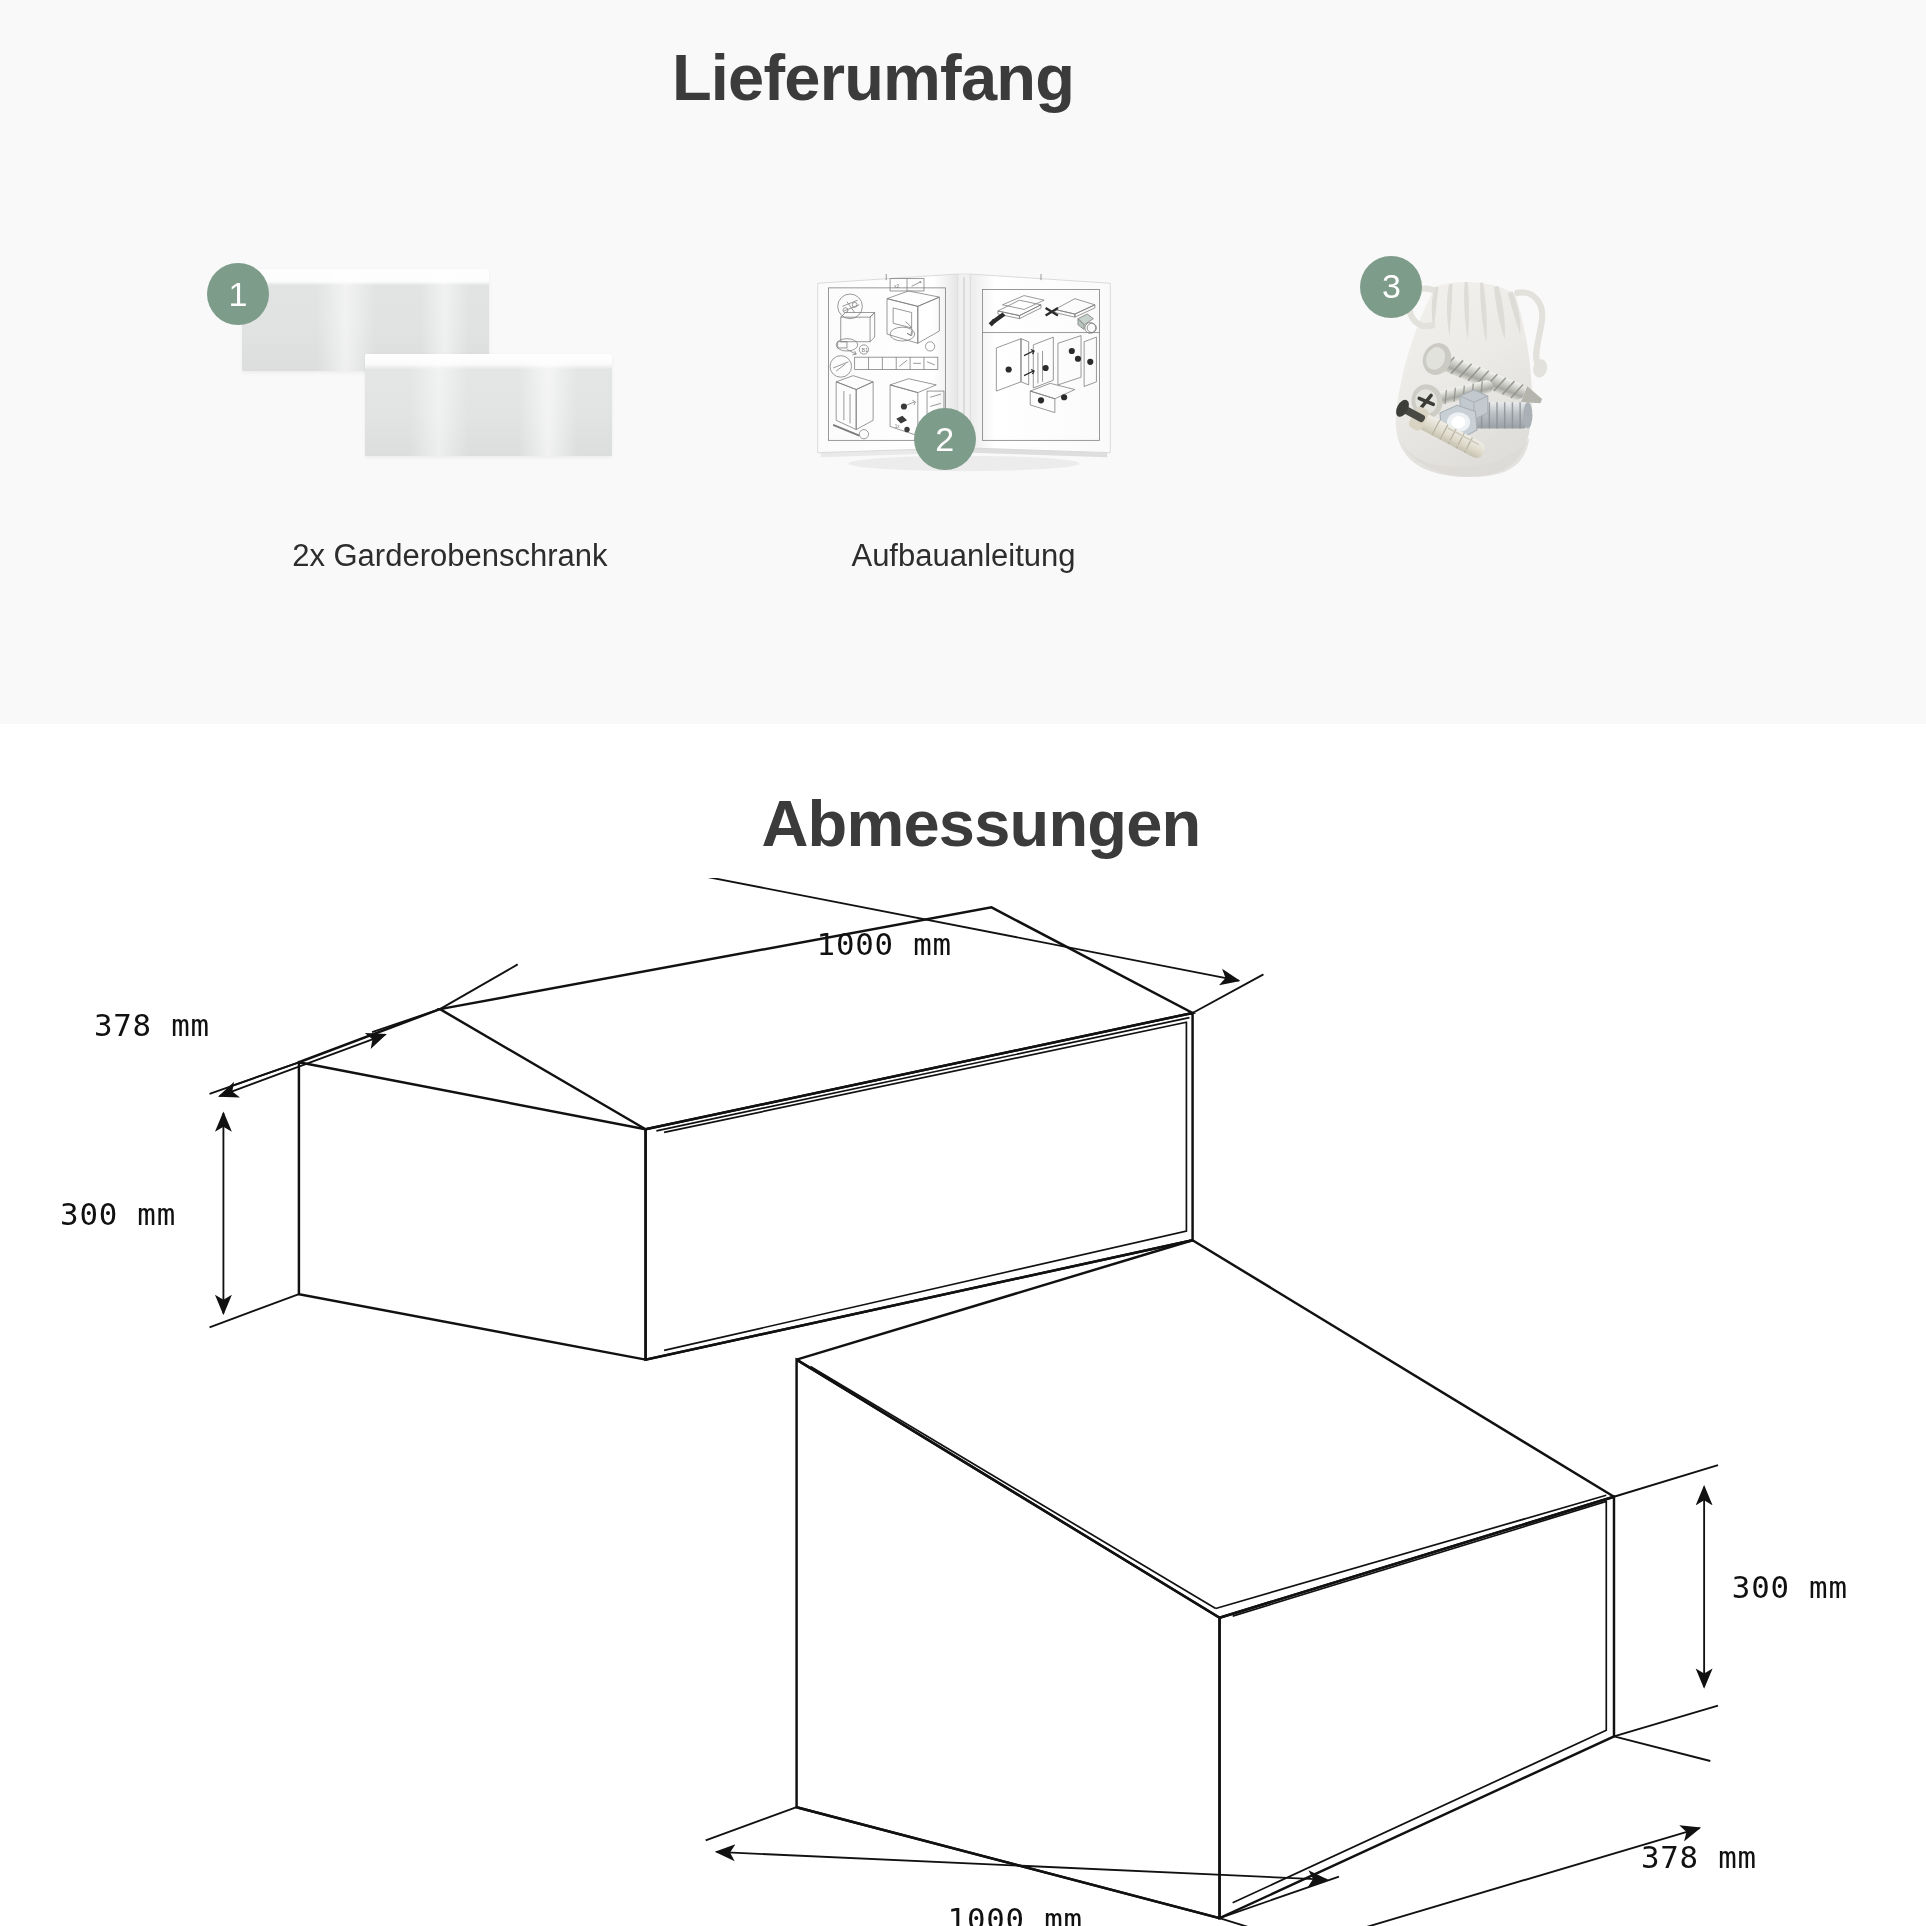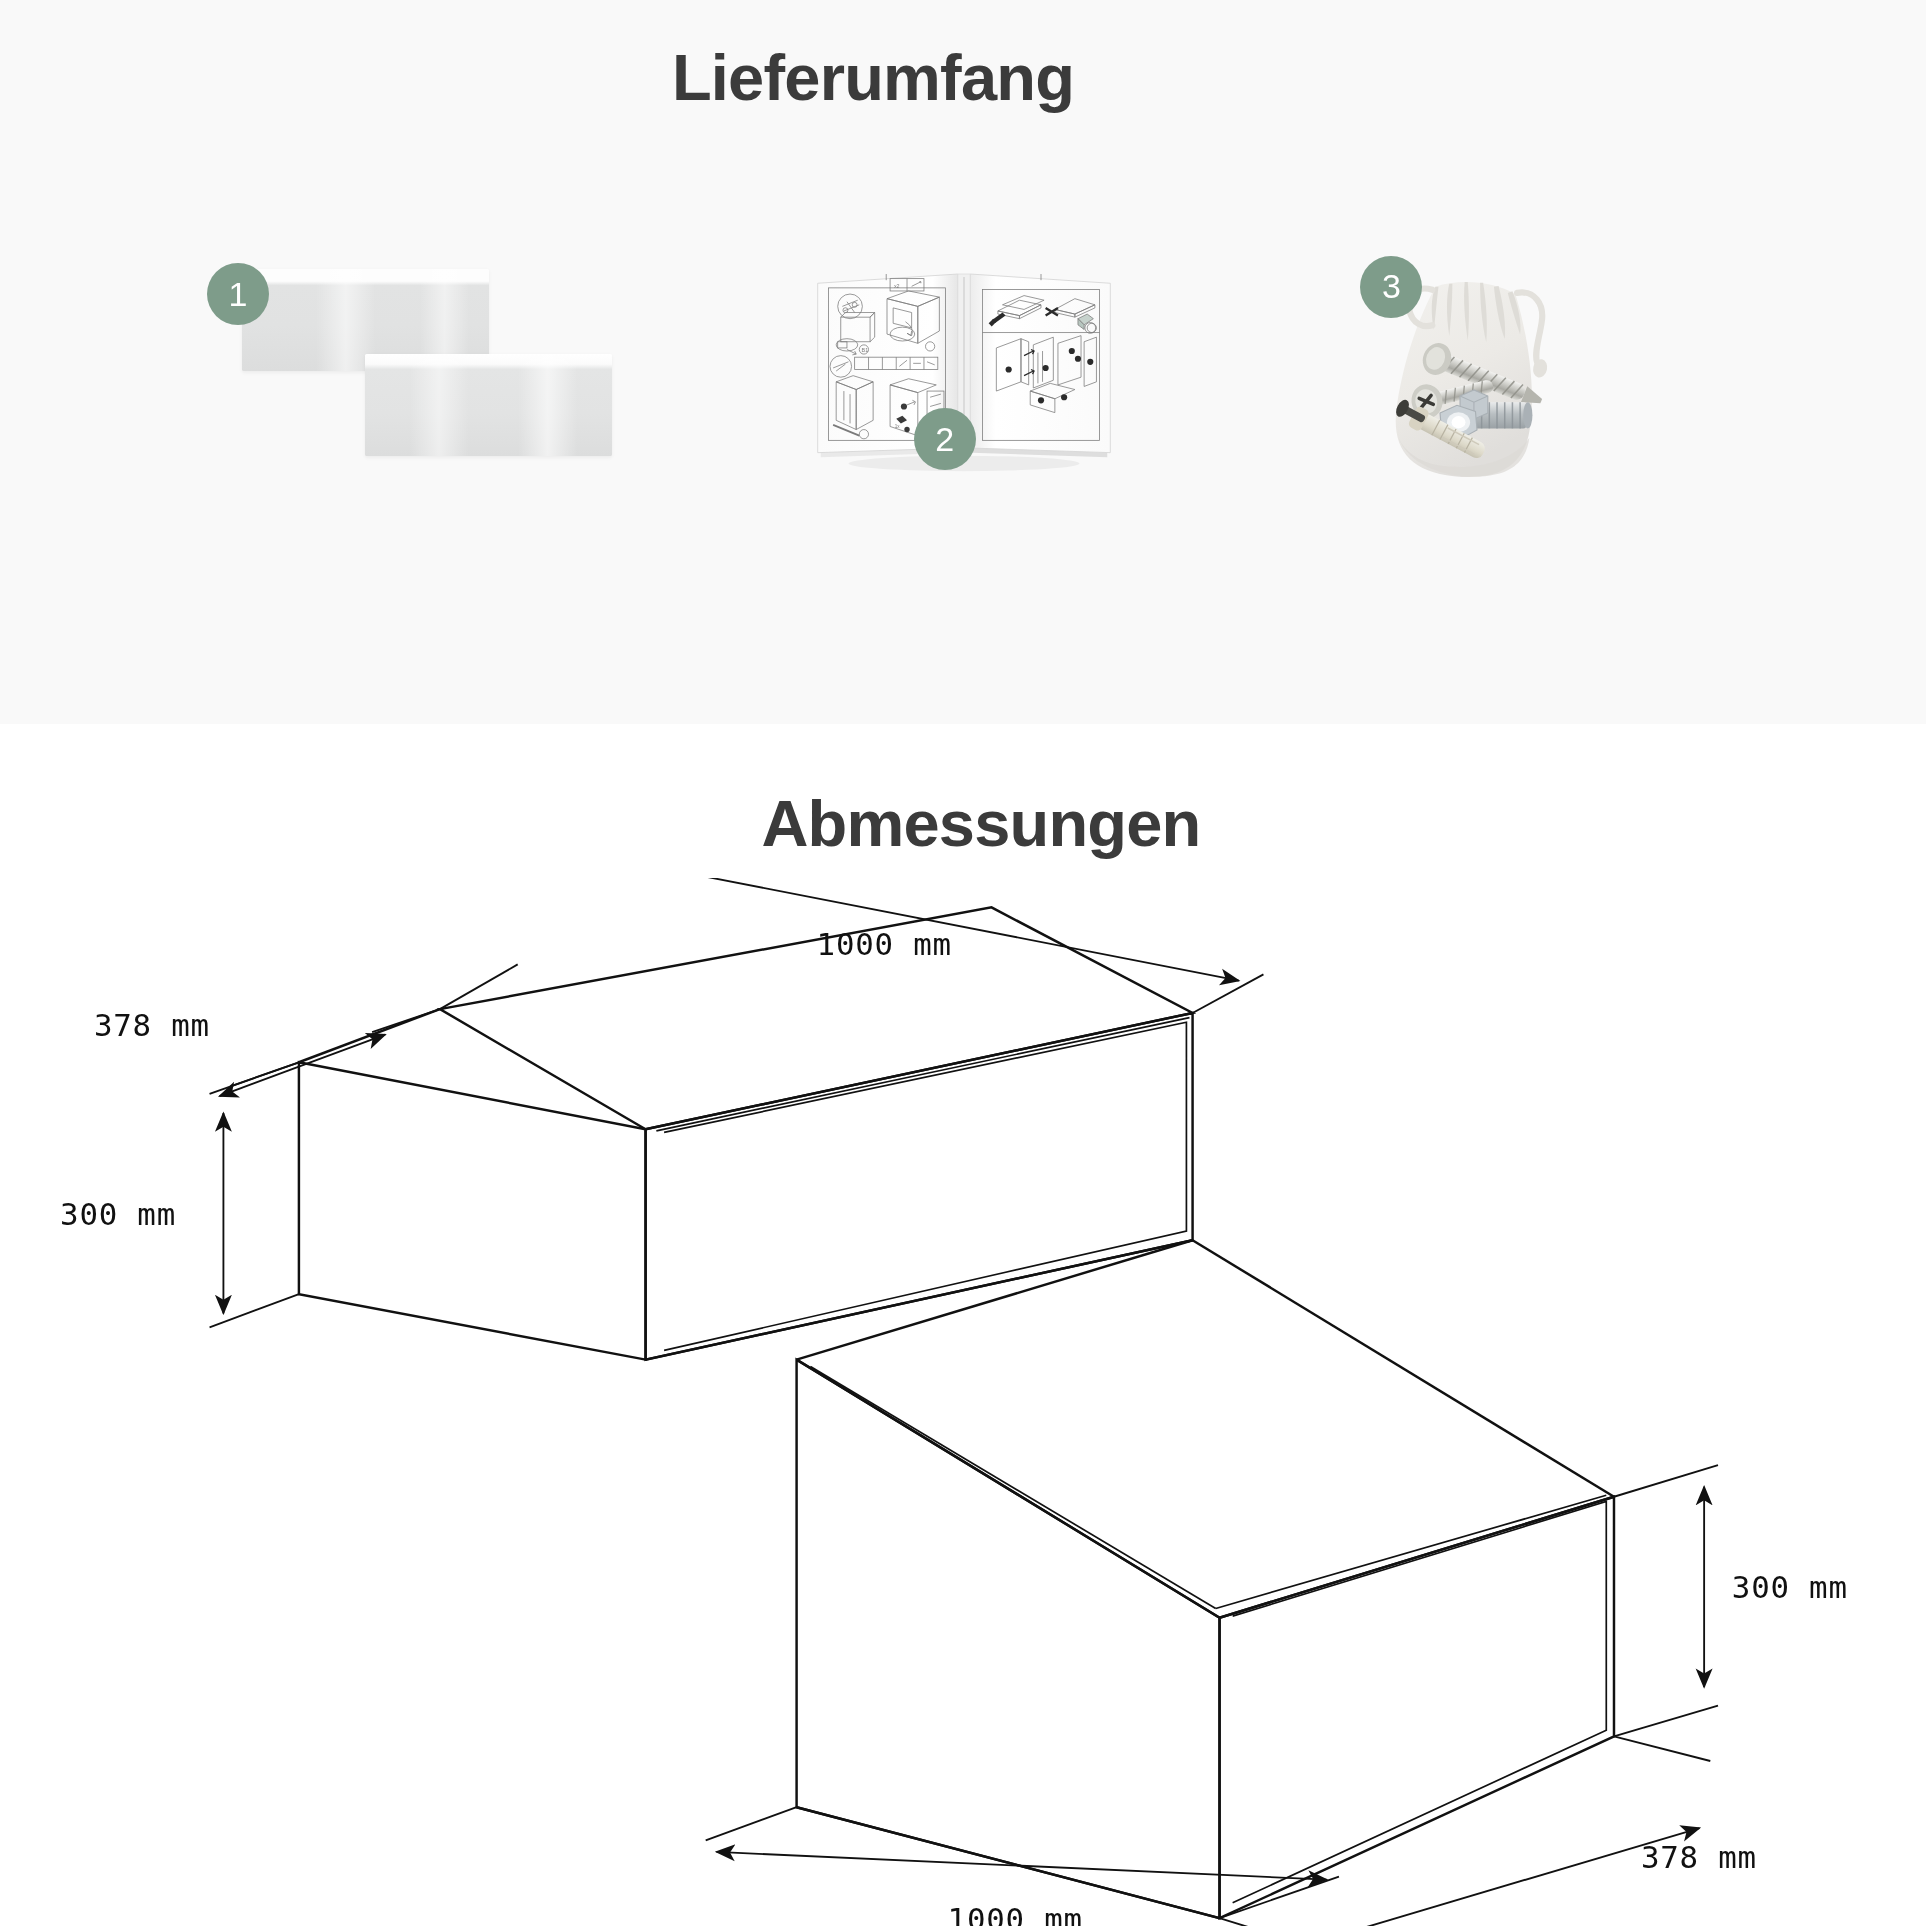--- a/index.html
+++ b/index.html
@@ -158,20 +158,21 @@
   <div class="scope-grid">
 
     <div class="scope-item item1">
       <div class="item-visual">
         <div class="badge">1</div>
         <div class="cab-wrap">
           <div class="cab cab-top"></div>
           <div class="cab cab-bot"></div>
         </div>
       </div>
+      <div class="item-label">2x Garderobenschrank</div>
     </div>
 
     <div class="scope-item item2">
       <div class="item-visual">
         <div class="badge">2</div>
         <div class="manual-wrap">
           <svg width="308" height="231" viewBox="0 0 400 300">
             <defs>
               <linearGradient id="pgL" x1="0" y1="0" x2="1" y2="0">
                 <stop offset="0%" stop-color="#fbfbfb"></stop>
@@ -303,20 +304,21 @@
 
               <path d="M278,132 L290,126 M287,124 L291,126 L289,130" stroke="#2b2b2b" stroke-width="1.6"></path>
               <path d="M278,158 L290,152 M287,150 L291,152 L289,156" stroke="#2b2b2b" stroke-width="1.6"></path>
 
               <circle cx="364" cy="96" r="7"></circle>
               <line x1="300" y1="26" x2="300" y2="34"></line>
             </g>
           </svg>
         </div>
       </div>
+      <div class="item-label">Aufbauanleitung</div>
     </div>
 
     <div class="scope-item item3">
       <div class="item-visual">
         <div class="badge">3</div>
         <div class="bag-wrap">
           <svg width="231" height="231" viewBox="0 0 300 300">
             <defs>
               <linearGradient id="bagG" x1="0" y1="0" x2="0.4" y2="1">
                 <stop offset="0%" stop-color="#f2f1ee"></stop>

